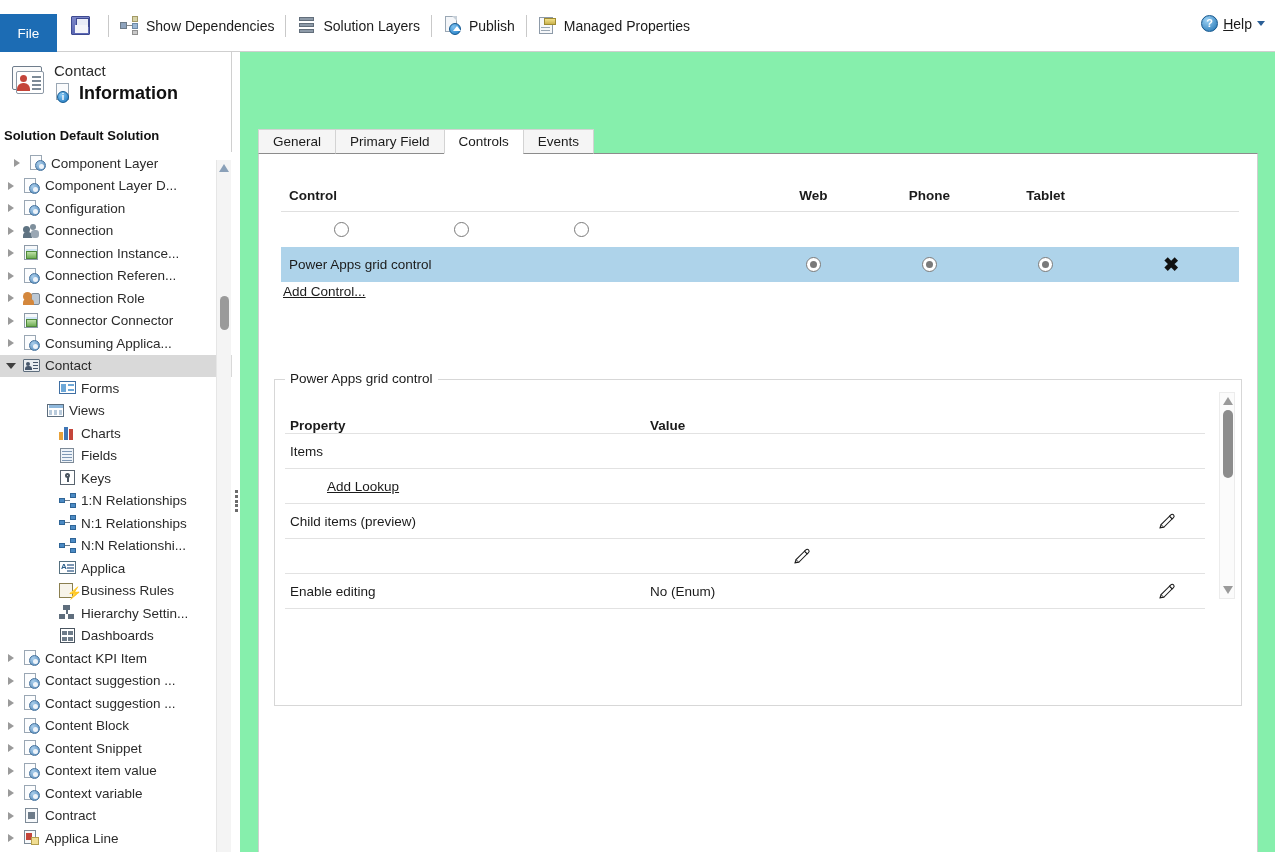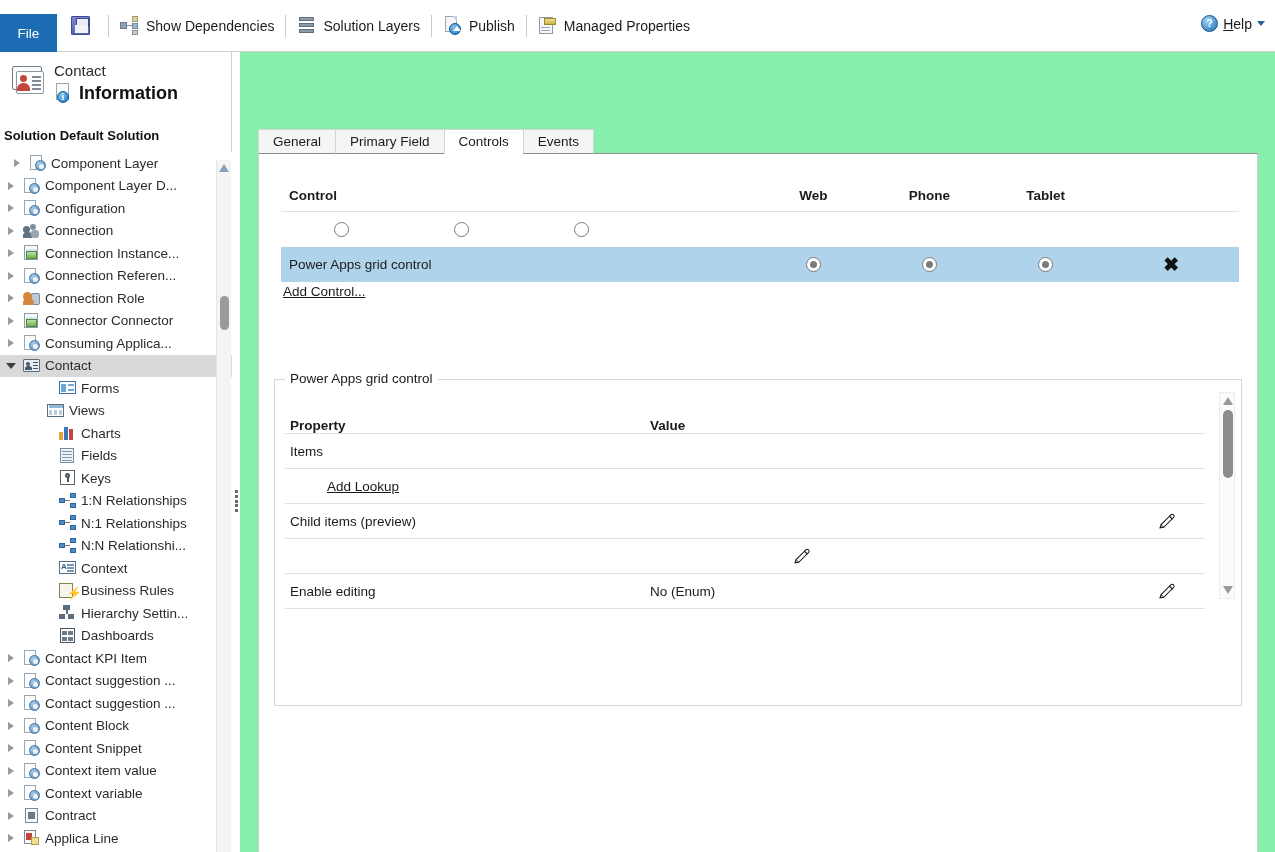--- a/index.html
+++ b/index.html
@@ -565,21 +565,21 @@
       </div>
       <div class="trow" style="padding-left: 40px;">
         <span class="tw"></span>
         <span class="ti ti-msg">
           <span class="o"></span>
           <span class="a">A</span>
           <span class="l m1"></span>
           <span class="l m2"></span>
           <span class="l m3"></span>
         </span>
-        <span>Context</span>
+        <span>Applica</span>
       </div>
       <div class="trow" style="padding-left: 40px;">
         <span class="tw"></span>
         <span class="ti ti-br">
           <span class="o"></span>
           <span class="z">⚡</span>
         </span>
         <span>Business Rules</span>
       </div>
       <div class="trow" style="padding-left: 40px;">

